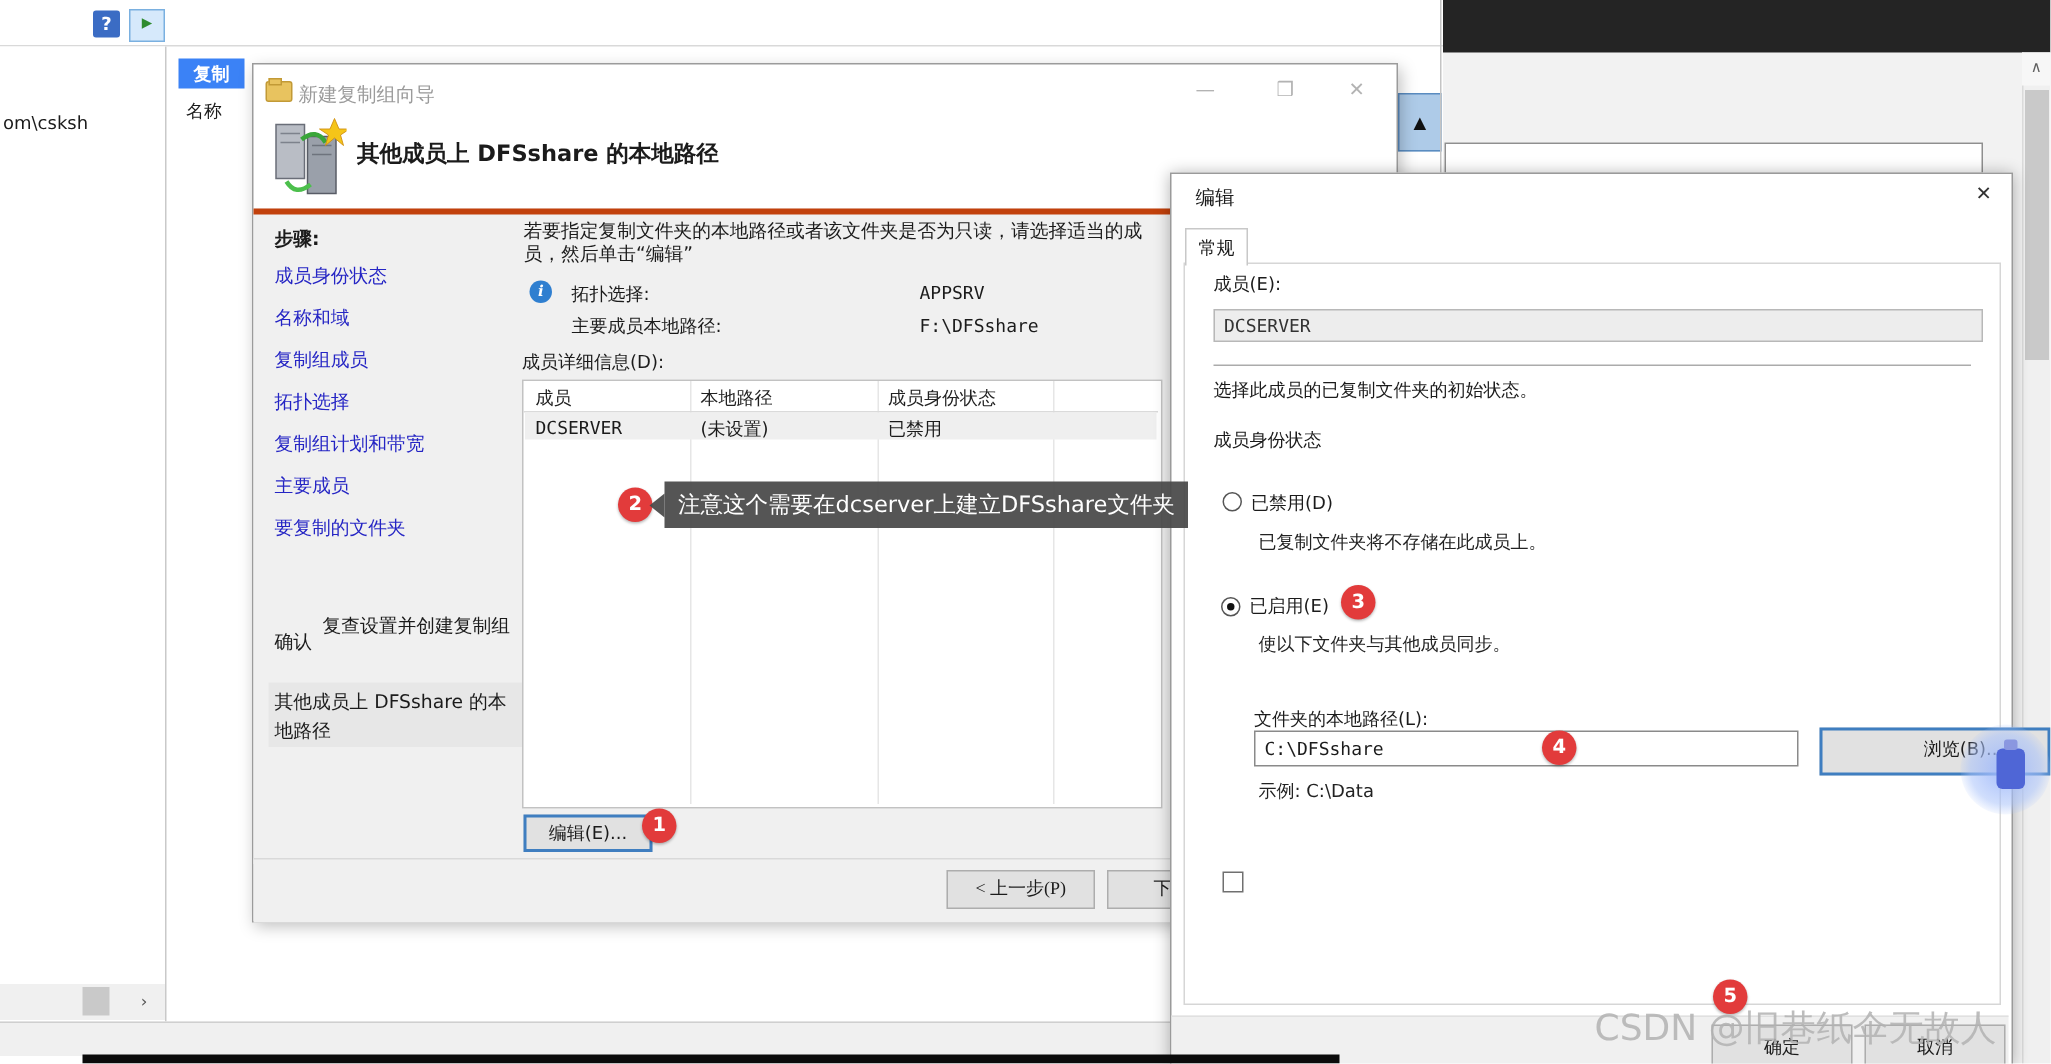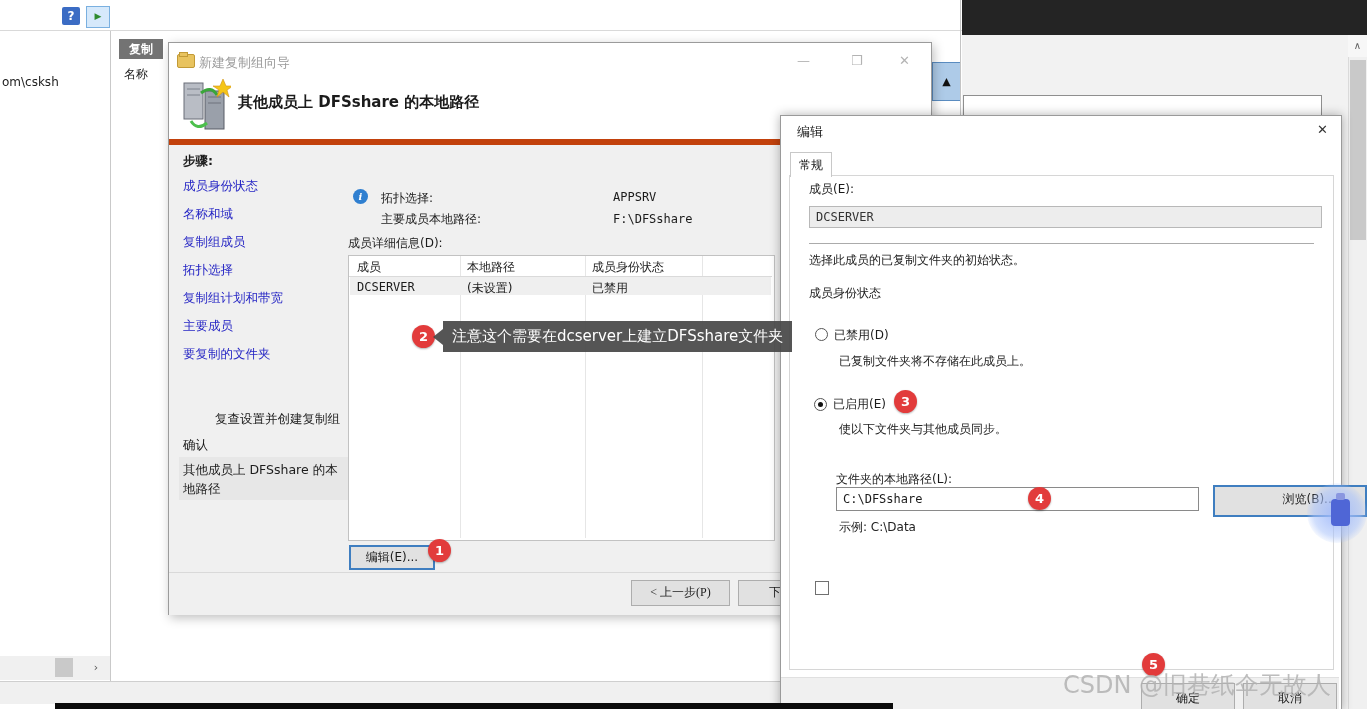--- a/index.html
+++ b/index.html
@@ -11,21 +11,21 @@
   .toolbar{left:0;top:0;width:962px;height:30px;background:#fff;border-bottom:1px solid #d9d9d9;}
   .help-ico{left:62px;top:7px;width:18px;height:18px;background:#3b6cc4;color:#fff;font-weight:bold;
             text-align:center;line-height:18px;font-size:12px;border-radius:2px;}
   .console-ico{left:86px;top:6px;width:22px;height:20px;background:#d6e9fb;border:1px solid #7ab0e0;
             text-align:center;line-height:18px;font-size:9px;color:#2e8b2e;}
   .left-panel{left:0;top:31px;width:110px;height:650px;background:#fff;border-right:1px solid #c9c9c9;}
   .tree-item{left:2px;top:75px;white-space:nowrap;text-align:right;}
   .hscroll-track{left:0;top:656px;width:110px;height:24px;background:#f0f0f0;}
   .hscroll-thumb{left:55px;top:658px;width:18px;height:19px;background:#c9c9c9;}
   .hscroll-arrow{left:86px;top:658px;width:20px;height:19px;color:#555;text-align:center;line-height:19px;font-size:11px;}
-  .pane-tab{left:119px;top:39px;width:44px;height:20px;background:#737373;color:#fff;font-weight:bold;
+  .pane-tab{left:119px;top:39px;width:44px;height:20px;background:#3b82f6;color:#fff;font-weight:bold;
             text-align:center;line-height:20px;font-size:12px;}
   .name-col{left:124px;top:66px;}
   .pane-upbtn{left:932px;top:62px;width:27px;height:37px;background:#aecbe8;border:1px solid #5a8cc0;
             color:#111;text-align:center;line-height:37px;font-size:11px;}
   .statusbar{left:0;top:681px;width:962px;height:22px;background:#f0f0f0;border-top:1px solid #cfcfcf;z-index:5;}
   .right-edge-line{left:960px;top:0;width:1px;height:681px;background:#c4c4c4;}
   
   .sm-bar{left:962px;top:0;width:405px;height:35px;background:#242424;z-index:6;color:#dedede;}
   .sm-caret{left:978px;top:10px;color:#cfcfcf;font-size:10px;}
   .sm-refresh{left:1001px;top:5px;font-size:18px;color:#d5d5d5;}
@@ -40,21 +40,21 @@
   .sm-scroll-thumb{left:1350px;top:60px;width:16px;height:180px;background:#c9c9c9;z-index:7;}
   
   .wizard{left:168px;top:42px;width:762px;height:571px;background:#fff;border:1px solid #9b9b9b;
           box-shadow:2px 3px 10px rgba(0,0,0,.25);z-index:10;}
   .wz-folder{left:8px;top:11px;width:16px;height:12px;background:#e8c35f;border:1px solid #c29a36;border-radius:2px;}
   .wz-folder:after{content:"";position:absolute;left:1px;top:-3px;width:7px;height:3px;background:#e8c35f;border:1px solid #c29a36;}
   .wz-title{left:30px;top:11px;color:#9b9b9b;font-size:13px;}
   .wz-ctl{top:10px;color:#b3b3b3;font-size:13px;}
   .wz-header-icon{left:12px;top:34px;}
   .wz-page-title{left:69px;top:50px;font-size:15px;font-weight:bold;}
-  .wz-content{left:0;top:96px;width:762px;height:433px;background:#f0f0f0;border-top:6px solid #c2410c;}
+  .wz-content{left:0;top:96px;width:762px;height:433px;background:#f0f0f0;border-top:4px solid #c2410c;}
   .step{left:14px;font-size:12.5px;white-space:nowrap;}
   .step.blue{color:#2525c4;}
   .step-cur-box{left:10px;top:312px;width:170px;height:43px;background:#e7e7e7;}
   .step-cur{left:14px;top:315px;width:163px;white-space:normal;line-height:19px;}
   .wz-instr{left:180px;top:3px;width:430px;line-height:15px;font-size:12.5px;}
   .info-ico{left:184px;top:44px;width:15px;height:15px;border-radius:50%;background:#2f7fd0;color:#fff;
             font-style:italic;font-weight:bold;text-align:center;line-height:15px;font-size:10px;font-family:"DejaVu Serif",serif;}
   .wz-lbl1{left:212px;top:45px;}  .wz-val1{left:444px;top:45px;}
   .wz-lbl2{left:212px;top:66px;}  .wz-val2{left:444px;top:67px;}
   .wz-details{left:179px;top:90px;}
@@ -174,22 +174,23 @@
     <div class="abs step blue" style="top:33px;">成员身份状态</div>
     <div class="abs step blue" style="top:61px;">名称和域</div>
     <div class="abs step blue" style="top:89px;">复制组成员</div>
     <div class="abs step blue" style="top:117px;">拓扑选择</div>
     <div class="abs step blue" style="top:145px;">复制组计划和带宽</div>
     <div class="abs step blue" style="top:173px;">主要成员</div>
     <div class="abs step blue" style="top:201px;">要复制的文件夹</div>
     <div class="abs step-cur-box"></div>
     <div class="abs step step-cur">其他成员上 DFSshare 的本地路径</div>
     <div class="abs step" style="top:266px;margin-left:32px;">复查设置并创建复制组</div>
-    <div class="abs step" style="top:292px;">确认</div>
-
+    <div class="abs step" style="top:277px;">确认</div>
+
+    <div class="abs wz-instr">若要指定复制文件夹的本地路径或者该文件夹是否为只读，请选择适当的成员，然后单击“编辑”</div>
     <div class="abs info-ico">i</div>
     <div class="abs wz-lbl1">拓扑选择:</div>
     <div class="abs wz-val1 mono">APPSRV</div>
     <div class="abs wz-lbl2">主要成员本地路径:</div>
     <div class="abs wz-val2 mono">F:\DFSshare</div>
     <div class="abs wz-details">成员详细信息(D):</div>
 
     <div class="abs wz-table">
       <div class="abs tbl-vline" style="left:111px;"></div>
       <div class="abs tbl-vline" style="left:236px;"></div>

